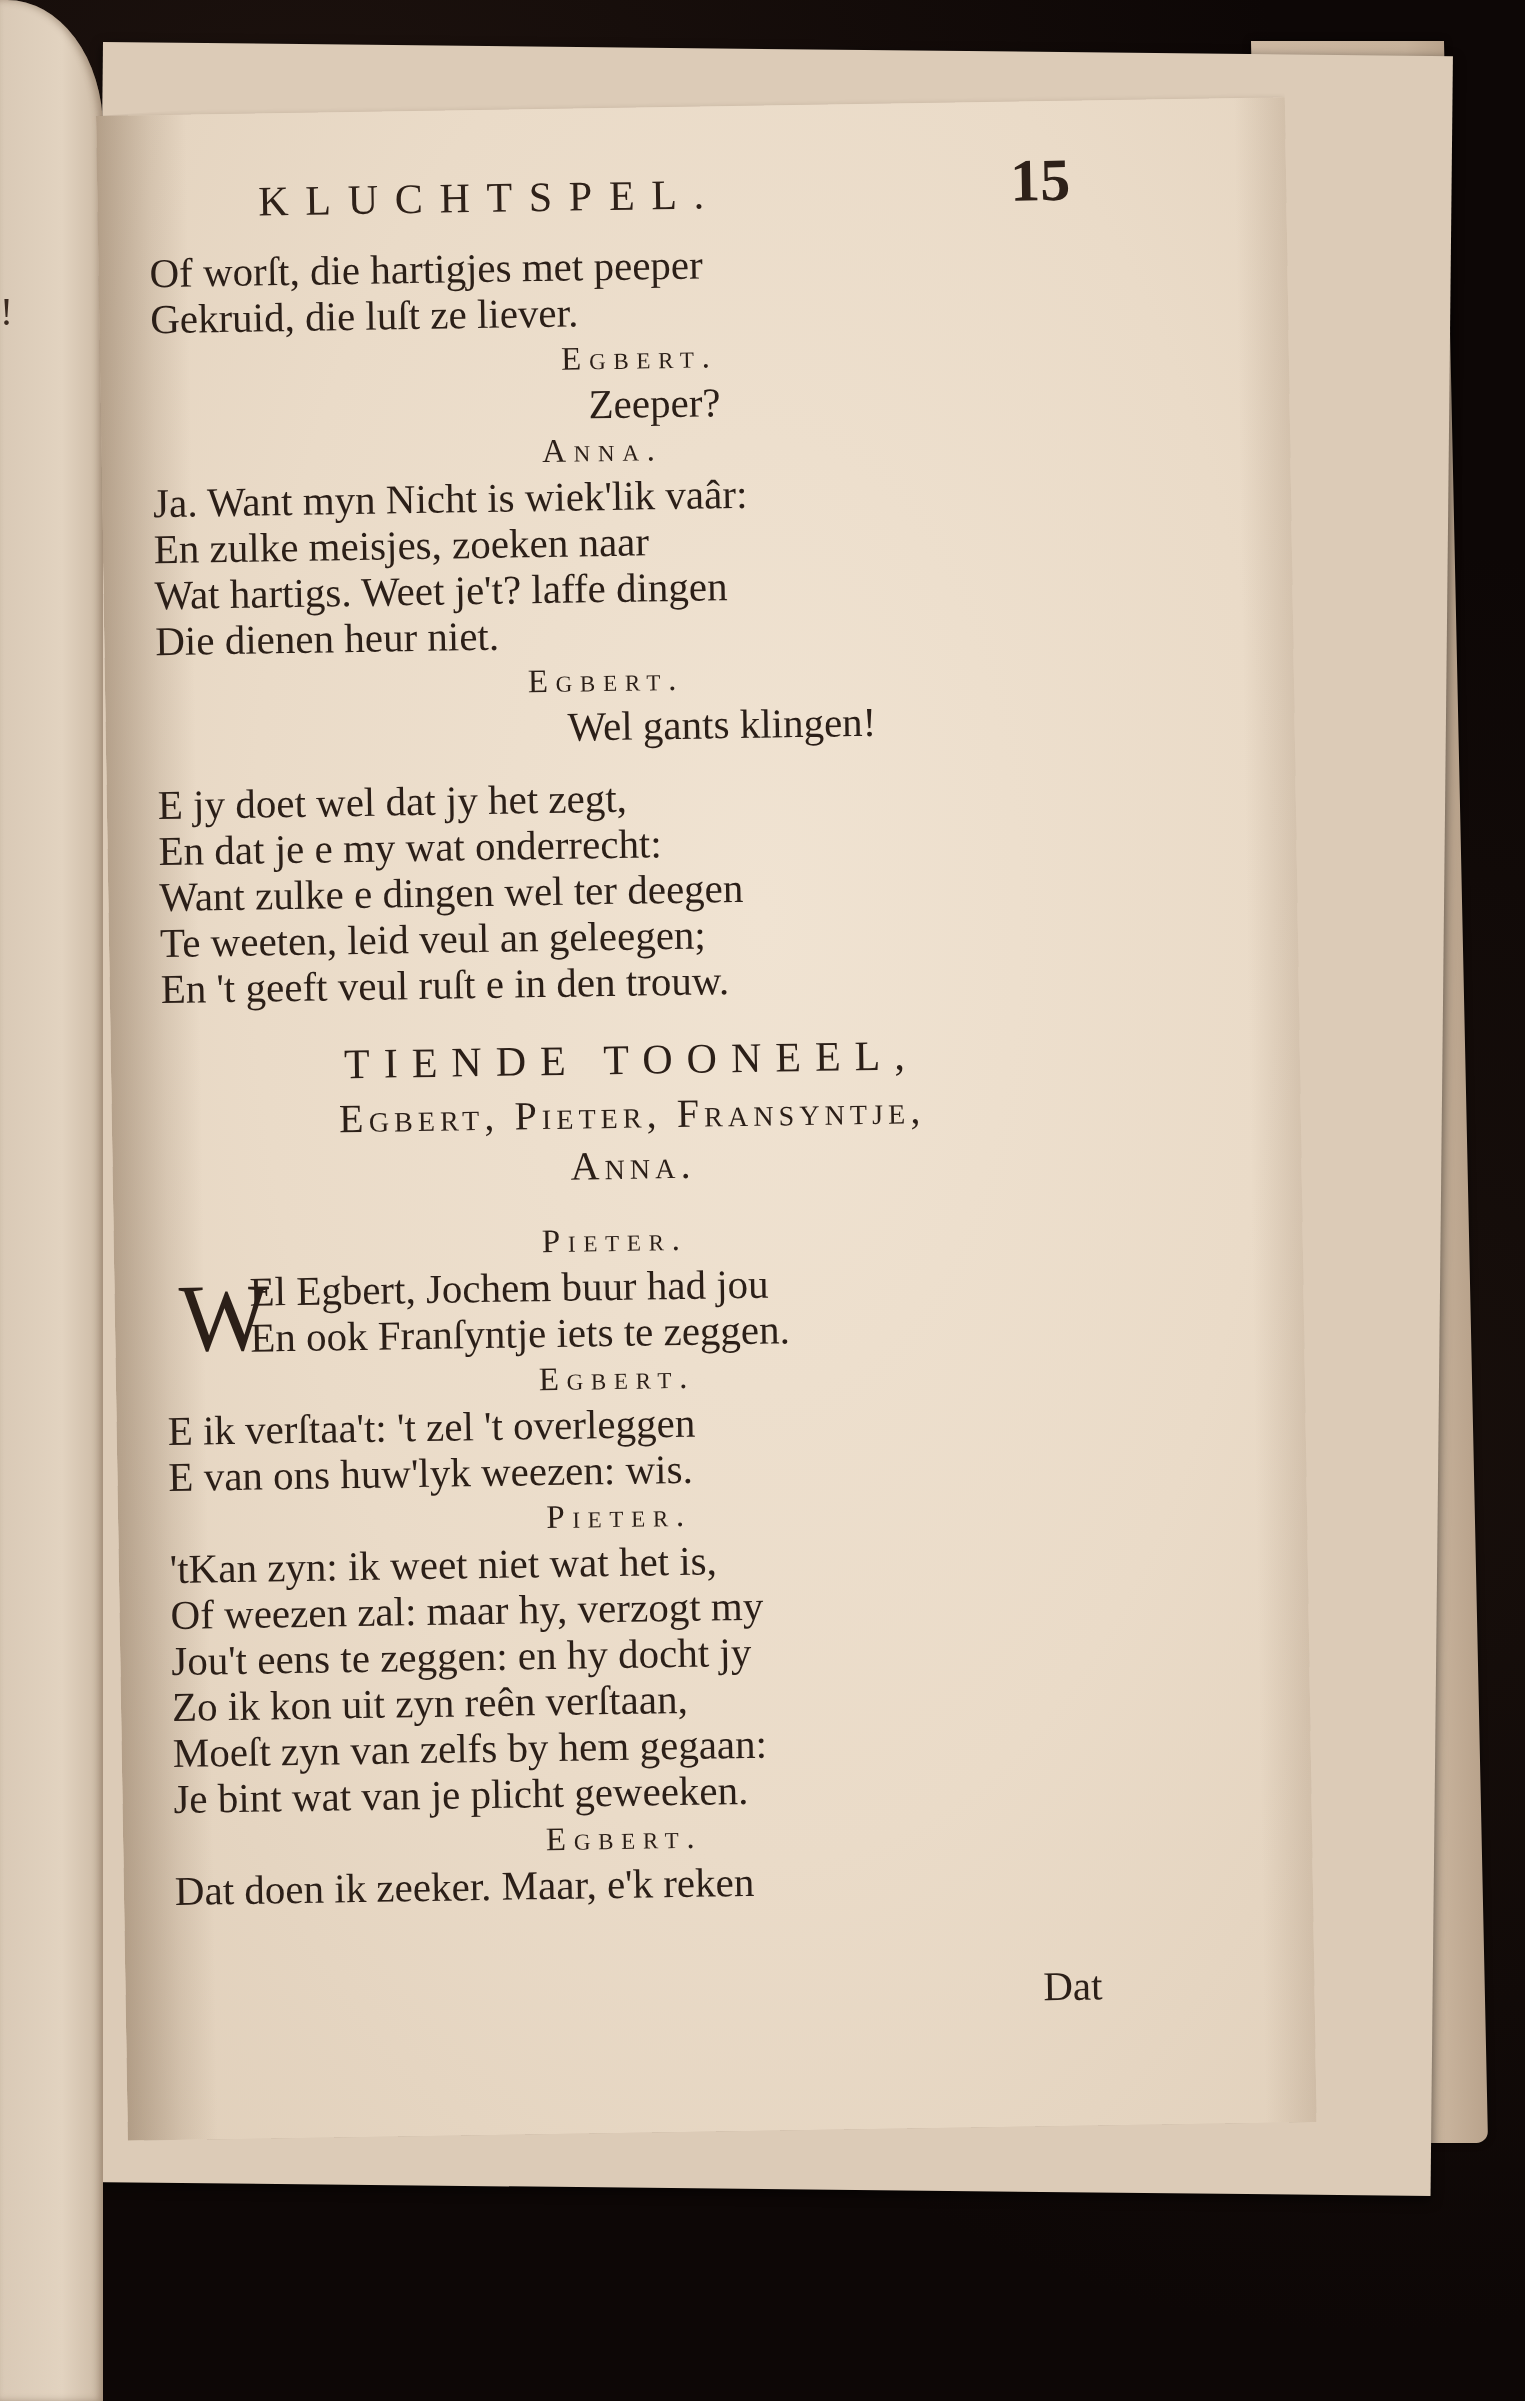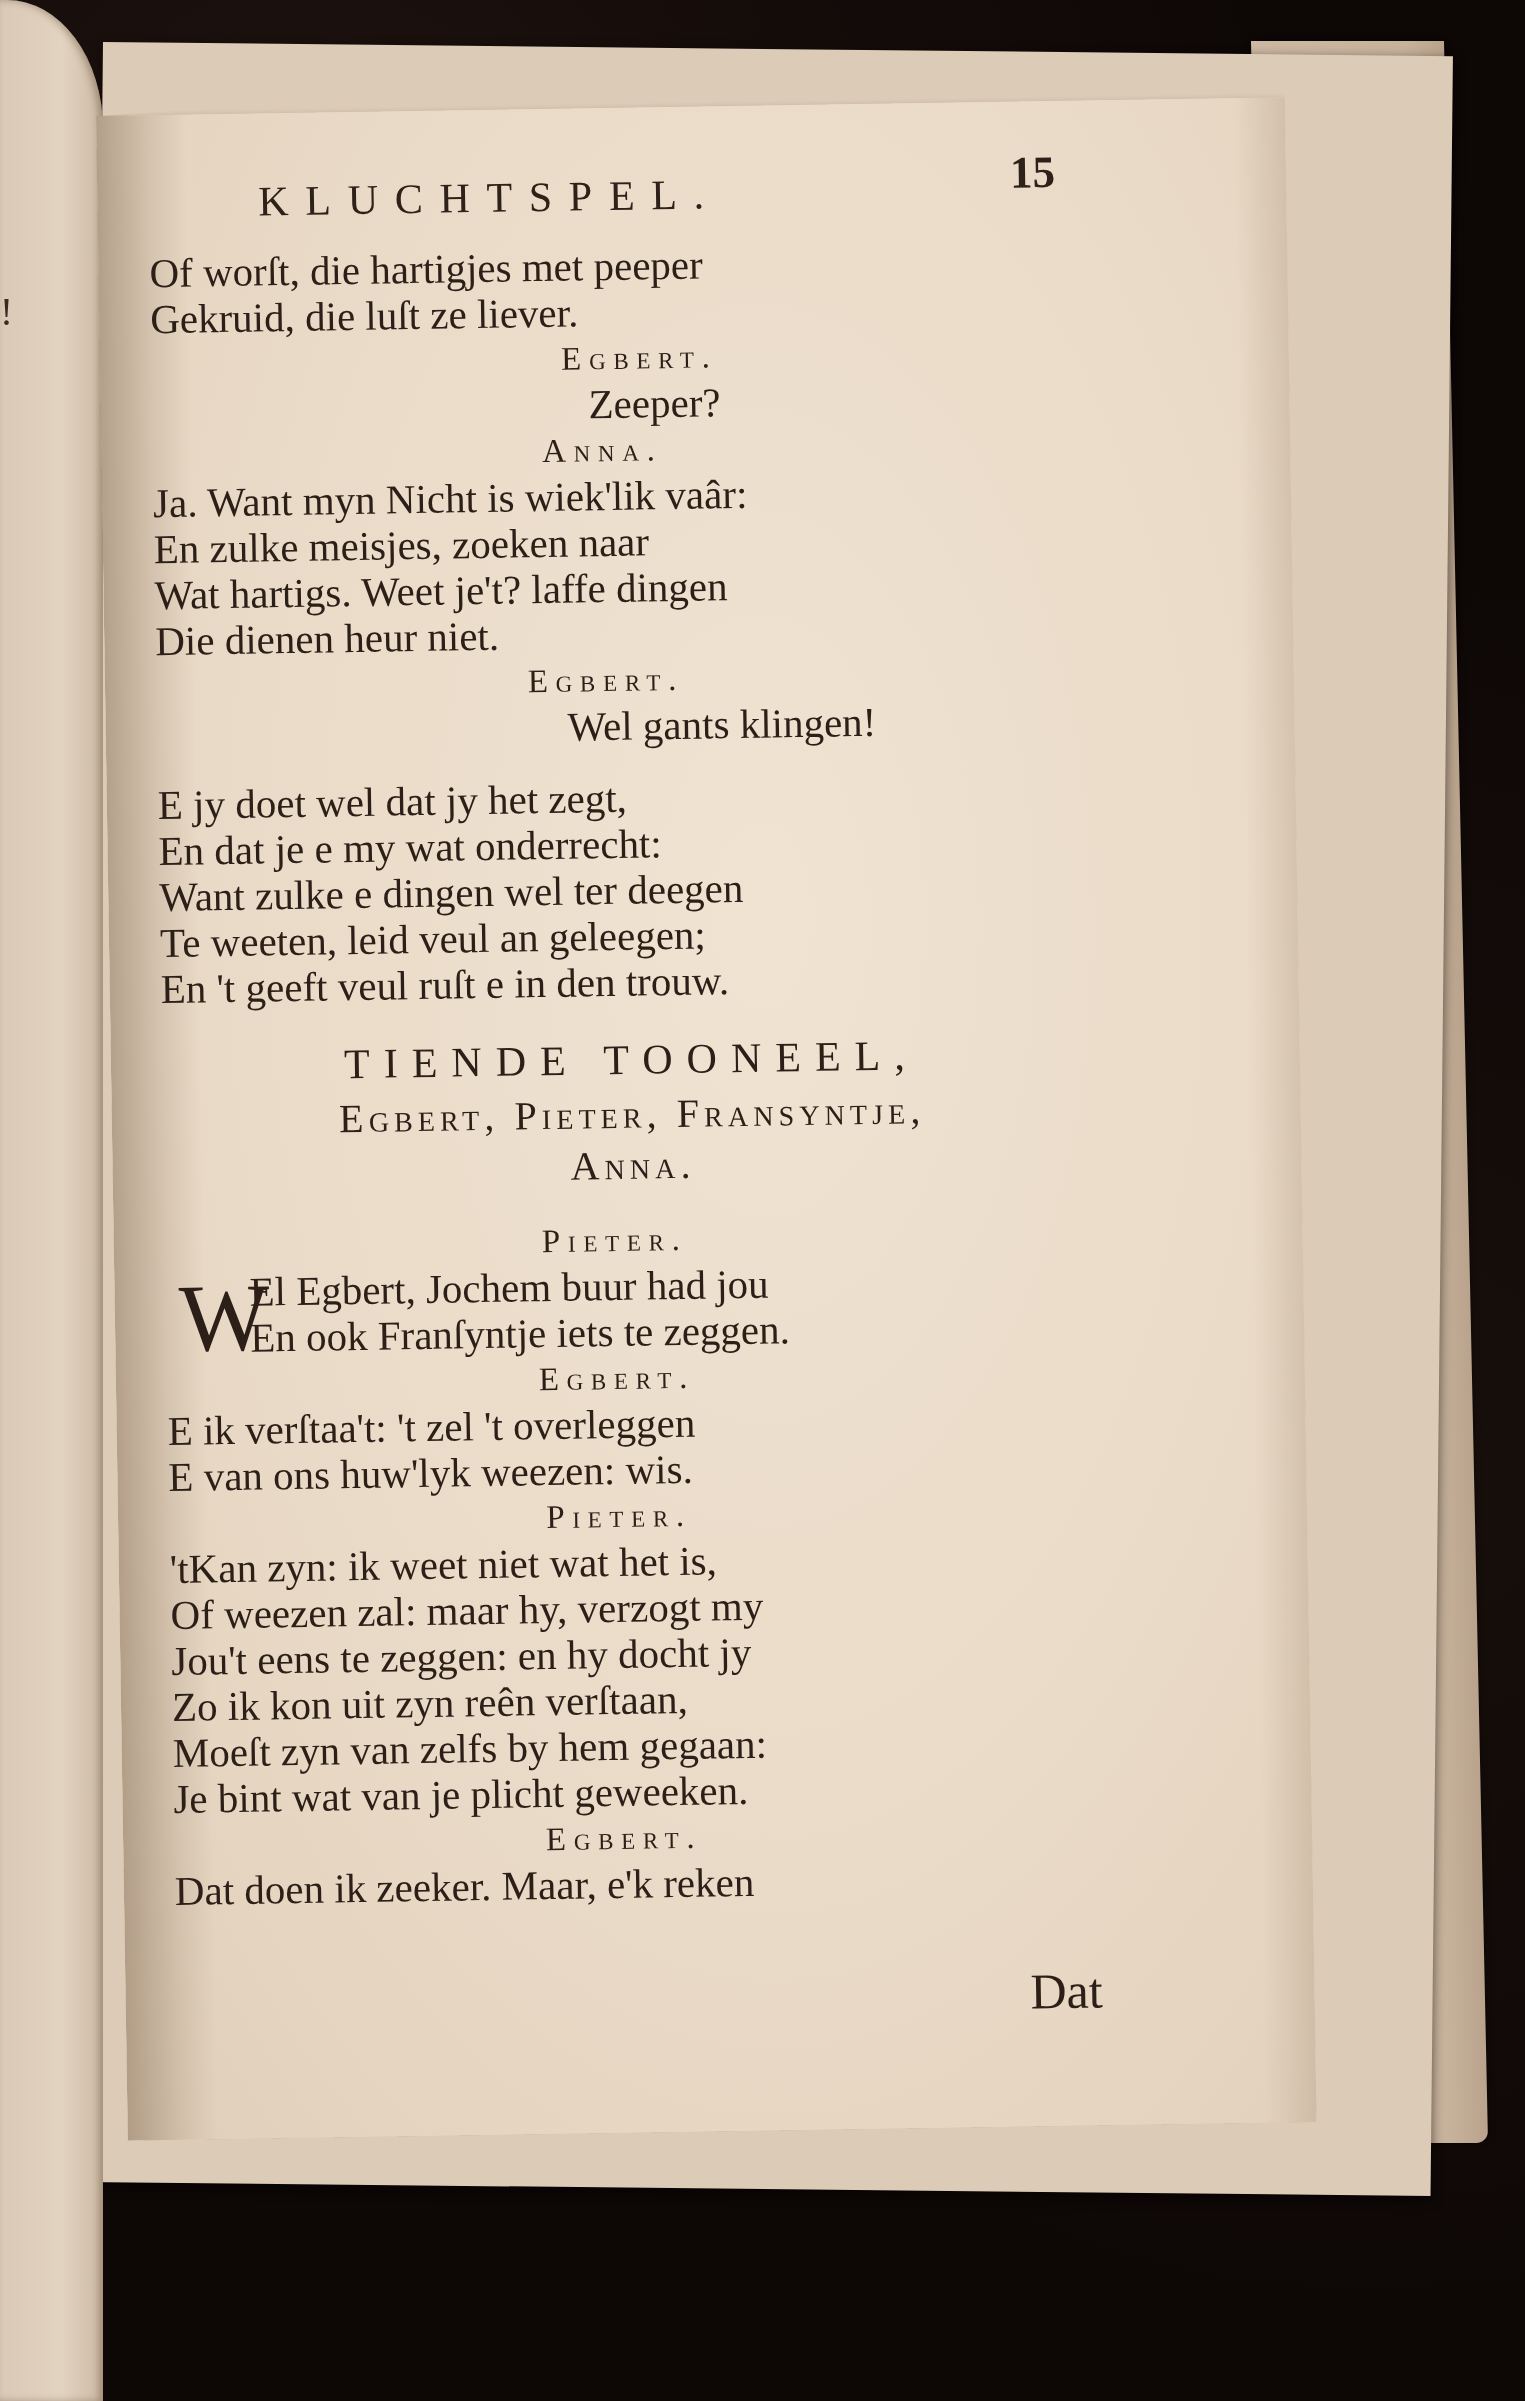--- a/index.html
+++ b/index.html
@@ -106,21 +106,21 @@
       top: 64px;
       left: 161px;
       font-size: 42px;
       letter-spacing: 16.7px;
       color: #2e2119;
     }
     .page-number {
       position: absolute;
       top: 45px;
       left: 913px;
-      font-size: 45px;
+      font-size: 60px;
       font-weight: bold;
       color: #2e2119;
     }
     .text-block {
       position: absolute;
       left: 51px;
       top: 135px;
       width: 900px;
     }
     .line {
@@ -169,21 +169,21 @@
       left: 13px;
       top: 3.9px;
       font-size: 96px;
       line-height: 90px;
       color: #2b1f18;
     }
     .catchword {
       position: absolute;
       right: 212px;
       top: 1861px;
-      font-size: 50px;
+      font-size: 41px;
       color: #2b1f18;
     }
   </style>
 </head>
 <body>
 
 <div class="backdrop"></div>
 
 <div class="cover-right"></div>
 <div class="page-stack"></div>

